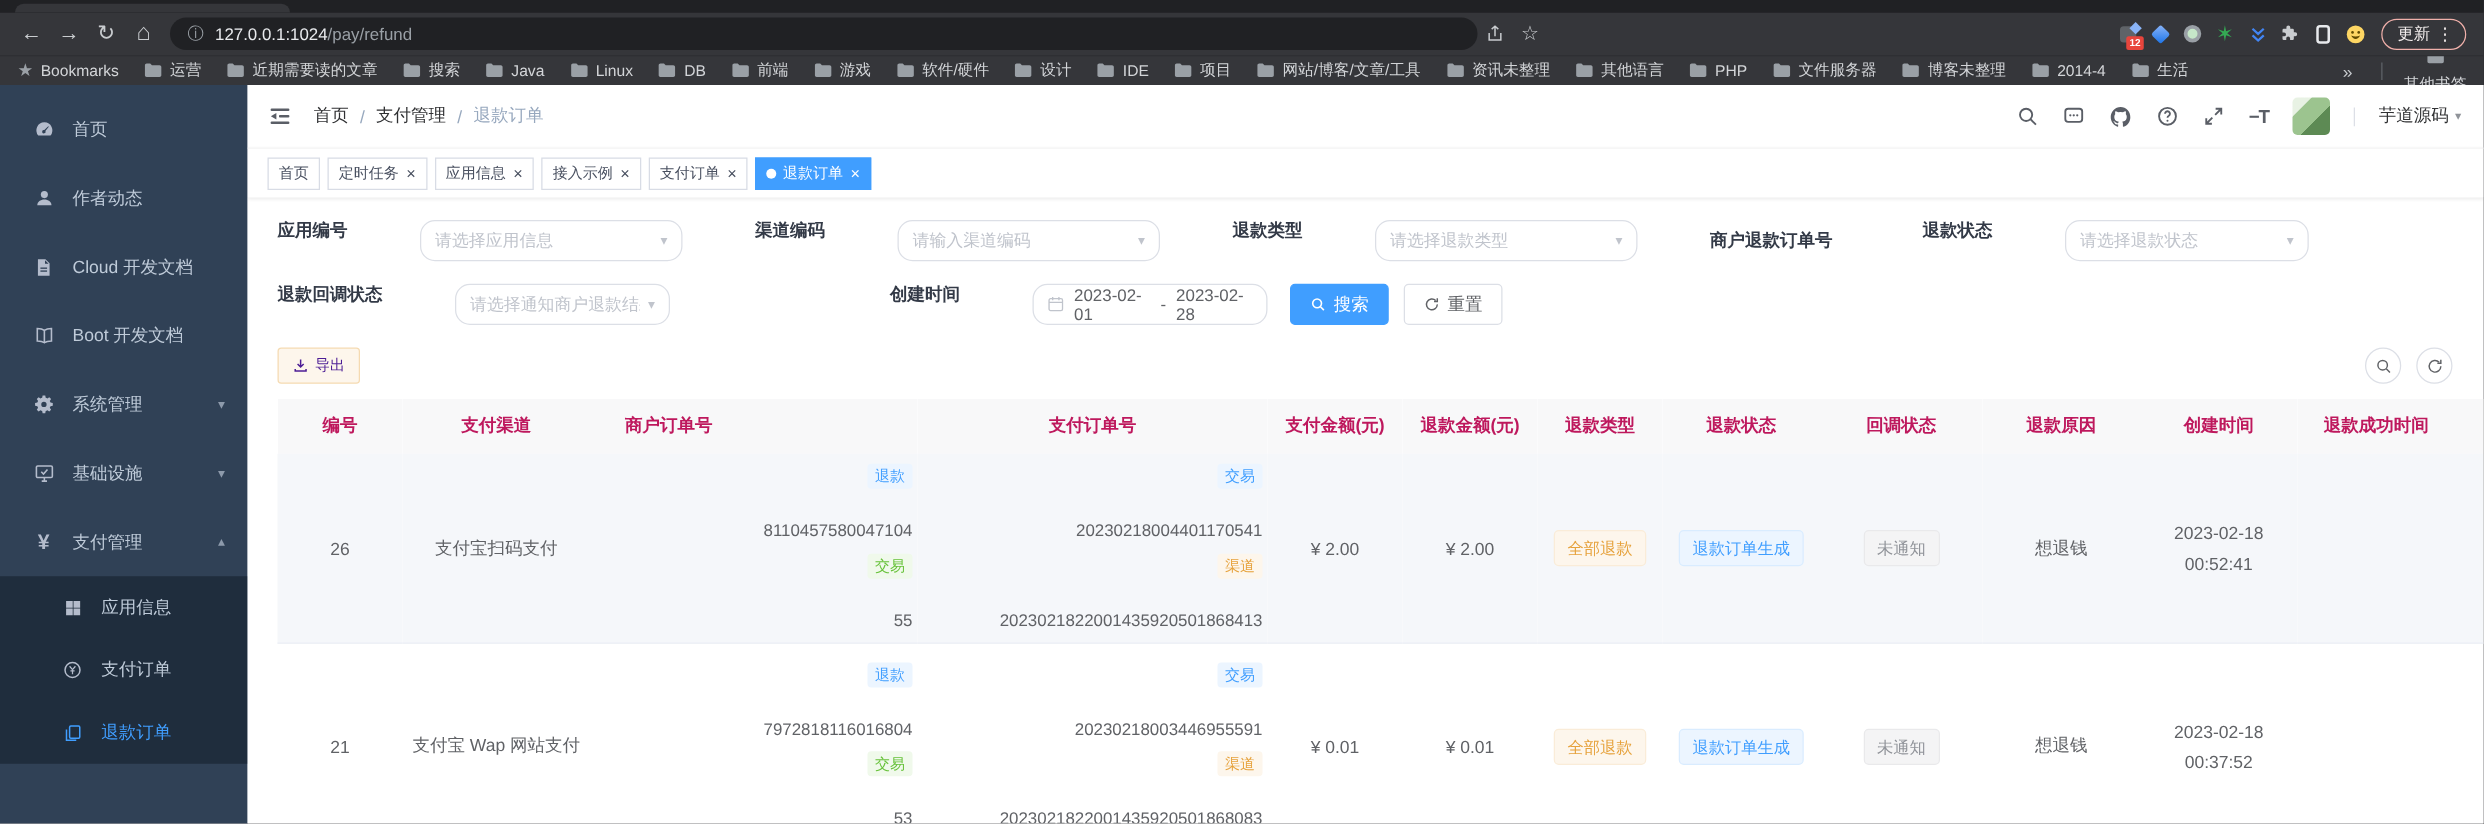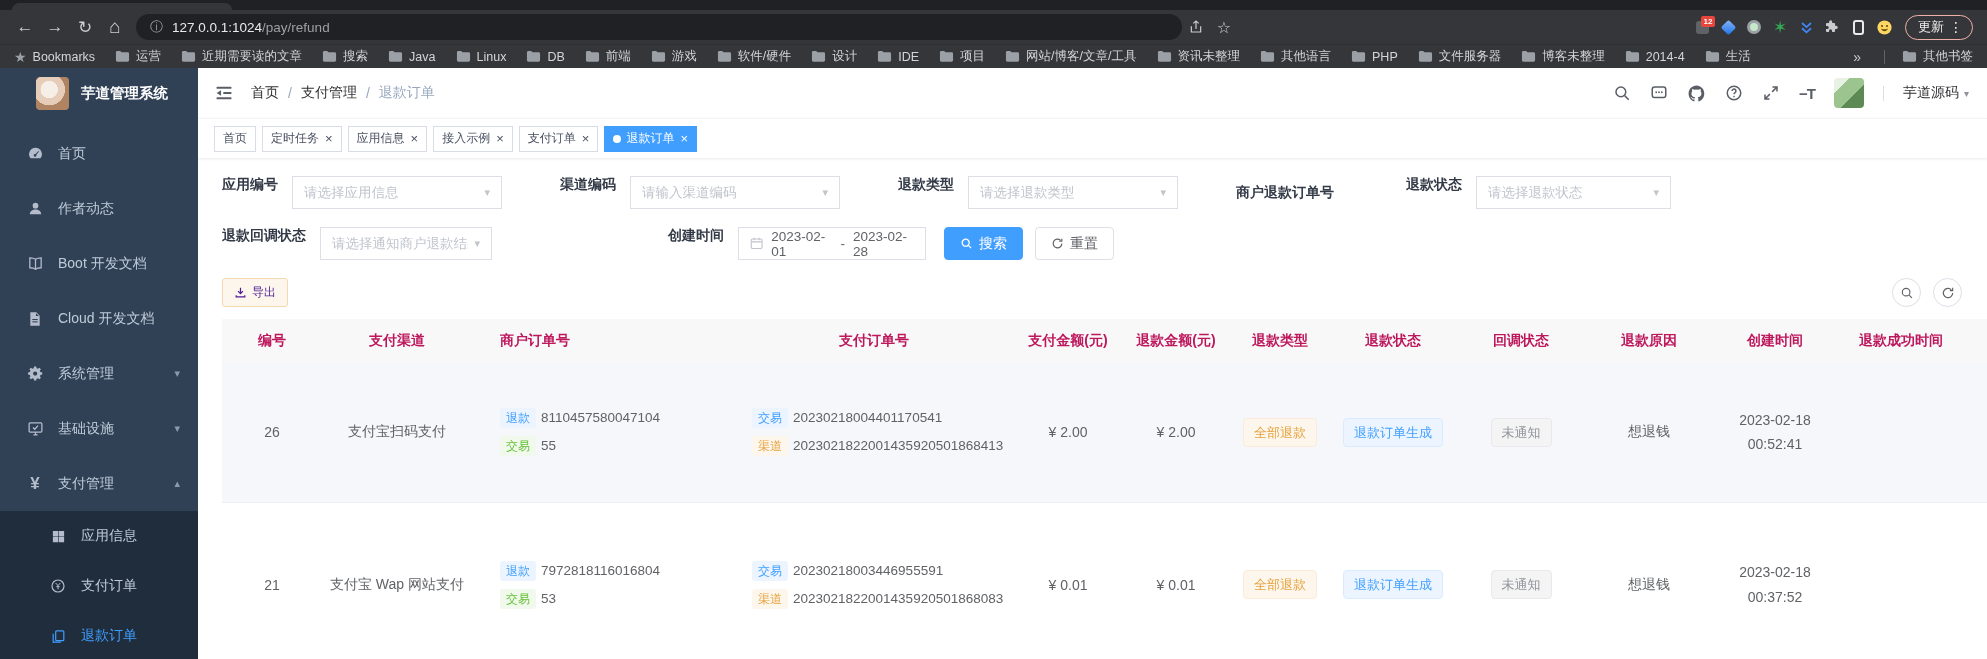--- a/index.html
+++ b/index.html
@@ -20,21 +20,21 @@
     display:flex; align-items:center; padding:0 14px; gap:9px; flex:none; }
   .url-info { color:#9aa0a6; font-size:13px; }
   .url-text { font-size:13.5px; color:#e8eaed; white-space:nowrap; overflow:hidden; }
   .url-text .path { color:#9aa0a6; }
   .tb-icon { width:28px; height:28px; display:flex; align-items:center; justify-content:center;
     color:#c9cccf; cursor:pointer; flex:none; }
   .star { font-size:16px; }
   .spacer { flex:1; }
   .ext { width:26px; height:28px; display:flex; align-items:center; justify-content:center;
     position:relative; cursor:pointer; flex:none; }
-  .ext-badge { position:absolute; right:0; bottom:14px; background:#e8453c; color:#fff;
+  .ext-badge { position:absolute; right:0; bottom:1px; background:#e8453c; color:#fff;
     font-size:8px; line-height:1; padding:1.5px 2.5px; border-radius:2px; font-weight:700; }
   .ext-grid-ic { width:13px; height:13px; border-radius:3px; background:#5f6368; position:relative; }
   .ext-grid-ic::after { content:""; position:absolute; right:-3px; top:-2px; width:7px; height:7px;
     background:#8ab4f8; transform:rotate(45deg); }
   .ext-kite { width:11px; height:11px; background:linear-gradient(135deg,#8ab4f8,#1a73e8);
     transform:rotate(45deg); border-radius:2px; }
   .ext-ring { width:14px; height:14px; border-radius:50%; border:3px solid #9aa0a6; background:#c6e7c9; }
   .ext-star-g { color:#34a853; font-size:17px; line-height:1; }
   .ext-rect { width:11px; height:15px; border:2px solid #e8eaed; border-radius:3px; }
   .update-pill { height:25px; border:1px solid #f0b0aa; border-radius:13px; margin:0 4px 0 8px;
@@ -93,22 +93,22 @@
   .tag .dot { width:8px; height:8px; border-radius:50%; background:#fff; }
   .tag .tag-close { font-size:13px; line-height:1; margin-left:1px; }
   .tag.active { background:#409eff; border-color:#409eff; color:#fff; }
 
   
   .content { flex:1; background:#fff; padding:18px 25px 0 24px; overflow:hidden; }
   .f-row { display:flex; align-items:center; margin-bottom:18px; }
   .fi { display:flex; align-items:flex-start; margin-right:58px; }
   .fi:last-child { margin-right:0; }
   .fl { font-size:14px; font-weight:600; color:#333a47; margin-right:14px; white-space:nowrap; }
-  .sel, .inp, .daterange { height:33px; border:1px solid #dcdfe6; border-radius:0; background:#fff;
-    display:flex; align-items:center; padding:0 11px; font-size:13.5px; color:#c0c4cc; cursor:pointer; }
+  .sel, .inp, .daterange { height:33px; border:1px solid #dcdfe6; border-radius:12px; background:#fff;
+    display:flex; align-items:center; padding:0 11px; font-size:13.5px; color:#c0c4cc; cursor:pointer;margin-left:44px; }
   .sel { width:210px; justify-content:space-between; }
   .sel .ph { overflow:hidden; white-space:nowrap; }
   .sel .caret { color:#c0c4cc; font-size:11px; margin-left:6px; flex:none; }
   .sel.narrow { width:172px; }
   .sel.w195 { width:195px; }
   .inp { width:210px; }
   input.inp { color:#606266; cursor:text; }
   input.inp::placeholder { color:#c0c4cc; }
   .daterange { width:188px; gap:8px; color:#606266; cursor:pointer; }
   .daterange .sep { color:#606266; }
@@ -128,21 +128,21 @@
   th { background:#f8f8f9; height:44px; font-size:14px; font-weight:600; color:#be185d;
     text-align:center; white-space:nowrap; overflow:hidden; }
   th.al, td.al { text-align:left; }
   th.pad28, td.pad28 { padding-left:28px; }
   td { height:139px; text-align:center; font-size:14px; color:#606266; border-bottom:1px solid #ebeef5;
     vertical-align:middle; padding:0 6px; }
   tr.hl td { background:#f5f7fa; }
   tr.last td { height:165px; border-bottom:none; }
   td.cell-orders { padding:0 4px 0 28px; }
   td.cell-orders2 { padding:0 4px 0 18px; }
-  .ol { display:flex; align-items:flex-start; gap:5px; margin:8px 0; text-align:left; }
+  .ol { display:flex; align-items:flex-end; gap:24px; margin:8px 0; text-align:left;flex-direction:column; }
   .num { font-size:13.5px; color:#606266; line-height:1.45; }
   .wrap { word-break:break-all; max-width:214px; display:inline-block; }
   .b { display:inline-block; padding:4px 6px; font-size:12px; border-radius:3px; line-height:1; flex:none; }
   .b-blue { background:#ecf5ff; color:#409eff; }
   .b-green { background:#f0f9eb; color:#67c23a; }
   .b-yellow { background:#fdf6ec; color:#e6a23c; }
   .t { display:inline-block; padding:7px 10px; font-size:13px; border-radius:4px; line-height:1; white-space:nowrap; }
   .t-warn { background:#fdf6ec; color:#e6a23c; border:1px solid #faecd8; }
   .t-blue { background:#ecf5ff; color:#409eff; border:1px solid #d9ecff; }
   .t-info { background:#f4f4f5; color:#909399; border:1px solid #e9e9eb; }
@@ -335,72 +335,68 @@
       </div>
     <div class="bm">
         <svg width="15" height="15" viewBox="0 0 16 16">
           <path fill="#9aa0a6" d="M1 3.5C1 2.7 1.7 2 2.5 2h3L7 3.5h6.5c.8 0 1.5.7 1.5 1.5v7c0 .8-.7 1.5-1.5 1.5h-11C1.7 13.5 1 12.8 1 12V3.5z"></path>
         </svg>
         <span>生活</span>
       </div>
     <span class="spacer"></span>
     <span class="bm-chevron">»</span>
     <span class="bm-divider"></span>
-    <div class="bm" style="margin-right:0;">
+    <div class="bm" style="margin-right:0;flex-direction:column;">
       <svg width="15" height="15" viewBox="0 0 16 16">
           <path fill="#9aa0a6" d="M1 3.5C1 2.7 1.7 2 2.5 2h3L7 3.5h6.5c.8 0 1.5.7 1.5 1.5v7c0 .8-.7 1.5-1.5 1.5h-11C1.7 13.5 1 12.8 1 12V3.5z"></path>
         </svg>
       <span>其他书签</span>
     </div>
   </div>
 
   <div class="app">
 
     <aside class="sidebar">
-      <div class="logo-row">
-        <div class="logo-img"></div>
-        <div class="logo-title">芋道管理系统</div>
-      </div>
       <div class="menu">
         <div class="menu-item">
           <span class="mi-icon">
             <svg width="17" height="17" viewBox="0 0 24 24" fill="#b4bccc">
                 <path d="M12 4a9 9 0 0 0-6.9 14.8h13.8A9 9 0 0 0 12 4zm5 5.1-3.9 4.7a1.9 1.9 0 1 1-1.2-1l4.5-4.3.6.6z"></path>
               </svg>
           </span>
           <span class="mi-label">首页</span>
         </div>
         <div class="menu-item">
           <span class="mi-icon">
             <svg width="17" height="17" viewBox="0 0 24 24" fill="#b4bccc">
                 <circle cx="12" cy="8" r="4"></circle>
                 <path d="M4 20c0-4 3.6-6.5 8-6.5s8 2.5 8 6.5z"></path>
               </svg>
           </span>
           <span class="mi-label">作者动态</span>
-        </div>
-        <div class="menu-item">
-          <span class="mi-icon">
-            <svg width="17" height="17" viewBox="0 0 24 24" fill="none" stroke="#b4bccc" stroke-width="1.8">
-                <path d="M12 6c-2-1.5-4.5-2-8-2v14c3.5 0 6 .5 8 2 2-1.5 4.5-2 8-2V4c-3.5 0-6 .5-8 2z"></path>
-                <path d="M12 6v14"></path>
-              </svg>
-          </span>
-          <span class="mi-label">Boot 开发文档</span>
         </div>
         <div class="menu-item">
           <span class="mi-icon">
             <svg width="16" height="16" viewBox="0 0 24 24" fill="#b4bccc">
                 <path d="M5 2h9l5 5v15H5z"></path>
                 <path fill="#304156" d="M13.5 3.2v4.3h4.3z"></path>
                 <rect x="8" y="12" width="8" height="1.6" fill="#304156"></rect>
                 <rect x="8" y="15.5" width="8" height="1.6" fill="#304156"></rect>
               </svg>
           </span>
           <span class="mi-label">Cloud 开发文档</span>
+        </div>
+        <div class="menu-item">
+          <span class="mi-icon">
+            <svg width="17" height="17" viewBox="0 0 24 24" fill="none" stroke="#b4bccc" stroke-width="1.8">
+                <path d="M12 6c-2-1.5-4.5-2-8-2v14c3.5 0 6 .5 8 2 2-1.5 4.5-2 8-2V4c-3.5 0-6 .5-8 2z"></path>
+                <path d="M12 6v14"></path>
+              </svg>
+          </span>
+          <span class="mi-label">Boot 开发文档</span>
         </div>
         <div class="menu-item">
           <span class="mi-icon">
             <svg width="17" height="17" viewBox="0 0 24 24" fill="#b4bccc">
                 <path fill-rule="evenodd" d="M21.5 13.5v-3l-2.6-.5a7 7 0 0 0-.8-1.9l1.5-2.1-2.1-2.1-2.1 1.5a7 7 0 0 0-1.9-.8L13 2h-3l-.5 2.6a7 7 0 0 0-1.9.8L5.5 3.9 3.4 6l1.5 2.1a7 7 0 0 0-.8 1.9l-2.6.5v3l2.6.5a7 7 0 0 0 .8 1.9l-1.5 2.1 2.1 2.1 2.1-1.5a7 7 0 0 0 1.9.8L10 22h3l.5-2.6a7 7 0 0 0 1.9-.8l2.1 1.5 2.1-2.1-1.5-2.1a7 7 0 0 0 .8-1.9l2.6-.5zM11.5 15a3 3 0 1 1 0-6 3 3 0 0 1 0 6z"></path>
               </svg>
           </span>
           <span class="mi-label">系统管理</span>
           <span class="mi-caret">▾</span>
         </div>

